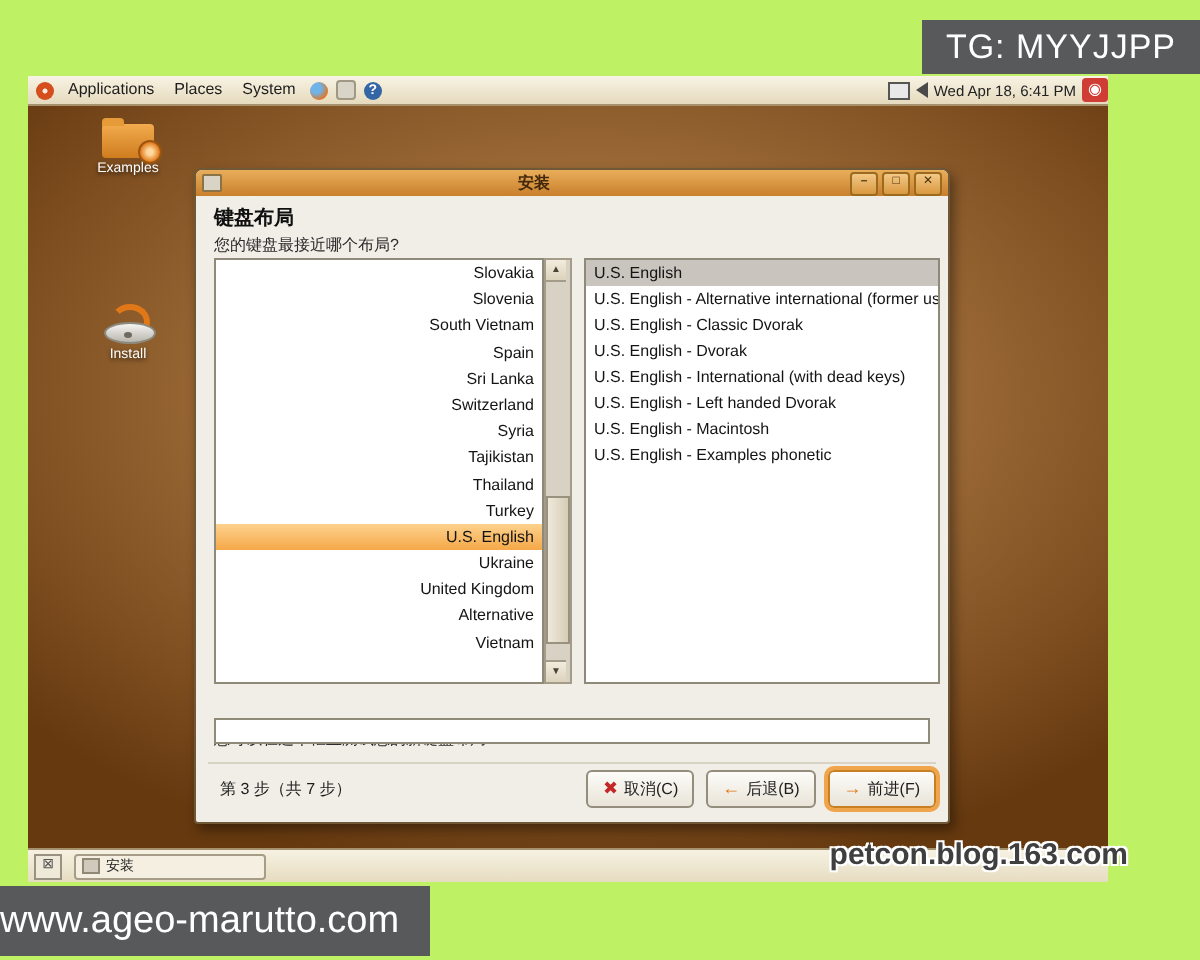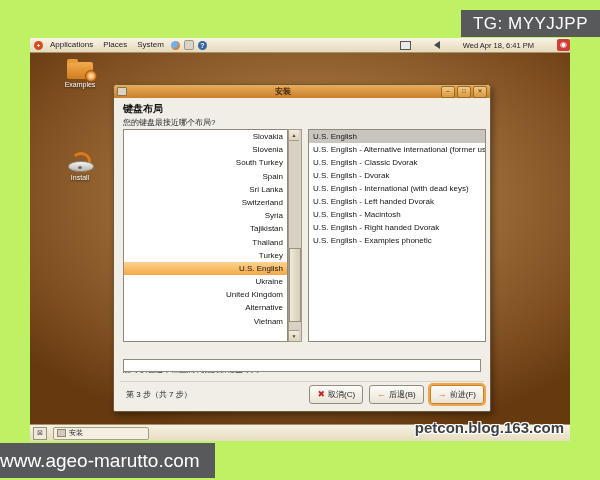--- a/index.html
+++ b/index.html
@@ -9,33 +9,33 @@
 
   
   .tg-box{left:461px;top:10px;width:139px;height:27px;background:#58595b;color:#fff;
           font-size:17px;line-height:27px;text-align:center;letter-spacing:.5px;}
   .marutto-box{left:0;top:443px;width:215px;height:35px;background:#58595b;color:#fff;
           font-size:19px;line-height:35px;}
   .petcon{right:36px;top:419px;font-size:15px;font-weight:bold;color:#3f3f3f;
           text-shadow:-1px -1px 0 #fff,1px -1px 0 #fff,-1px 1px 0 #fff,1px 1px 0 #fff;}
 
   
-  .desktop{left:30px;top:38px;width:540px;height:403px;
+  .desktop{left:14px;top:38px;width:540px;height:403px;
            background:radial-gradient(ellipse 70% 60% at 52% 40%, #b78b5a 0%, #9c6b38 45%, #7e4e20 78%, #66390f 100%);text-decoration:underline;}
 
   
   .panel{left:0;top:0;width:540px;height:14px;background:linear-gradient(#f8f3e4,#e5dabd);
          border-bottom:1px solid #a5916b;display:flex;align-items:center;font-size:8px;color:#1d1d1d;}
   .panel .menu{padding:0 5px;line-height:14px;}
   .picon{display:inline-block;width:9px;height:9px;border-radius:50%;margin:0 2px;vertical-align:middle;}
   .ubuntu-logo{background:radial-gradient(circle,#ffe9d8 18%,#d64e1e 22% 62%,#a83a10 100%);margin-left:4px;}
   .firefox-logo{background:radial-gradient(circle at 35% 35%,#6fb3e8 30%,#e8731a 75%,#b4520e 100%);}
   .gray-app{background:#d8d4c8;border-radius:2px;border:1px solid #a09884;width:8px;height:8px;}
   .help-logo{background:#3465a4;color:#fff;font-size:7px;line-height:9px;text-align:center;font-weight:bold;}
-  .panel-right{margin-left:auto;display:flex;align-items:center;gap:20px;}
+  .panel-right{margin-left:auto;display:flex;align-items:center;}
   .monitor-ic{display:inline-block;width:9px;height:7px;background:#e8e8e8;border:1px solid #555;margin-right:3px;}
   .vol-ic{display:inline-block;width:0;height:0;border-top:4px solid transparent;border-bottom:4px solid transparent;
           border-right:6px solid #4a4a4a;margin-right:3px;}
   .clock{font-size:7.5px;color:#222;margin-right:3px;white-space:nowrap;}
   .power-btn{width:13px;height:12px;background:#cf3d35;border-radius:2px;color:#fff;font-size:8px;
              line-height:12px;text-align:center;}
 
   
   .dicon{width:56px;text-align:center;color:#fff;font-size:7px;text-shadow:0 1px 2px rgba(0,0,0,.7);}
   .dicon .glyph{margin:0 auto 2px;position:relative;}
@@ -149,21 +149,21 @@
         <span class="tbtn">□</span>
         <span class="tbtn">✕</span>
       </div>
       <div class="winbody">
         <div class="heading">键盘布局</div>
         <div class="question">您的键盘最接近哪个布局?</div>
 
         <div class="listbox left">
             <div class="row">Slovakia</div>
             <div class="row">Slovenia</div>
-            <div class="row">South Turkey</div>
+            <div class="row">South Vietnam</div>
             <div class="row">Spain</div>
             <div class="row">Sri Lanka</div>
             <div class="row">Switzerland</div>
             <div class="row">Syria</div>
             <div class="row">Tajikistan</div>
             <div class="row">Thailand</div>
             <div class="row">Turkey</div>
             <div class="row sel">U.S. English</div>
             <div class="row">Ukraine</div>
             <div class="row">United Kingdom</div>
@@ -178,21 +178,20 @@
         </div>
 
         <div class="listbox right">
             <div class="row sel">U.S. English</div>
             <div class="row">U.S. English - Alternative international (former us_int</div>
             <div class="row">U.S. English - Classic Dvorak</div>
             <div class="row">U.S. English - Dvorak</div>
             <div class="row">U.S. English - International (with dead keys)</div>
             <div class="row">U.S. English - Left handed Dvorak</div>
             <div class="row">U.S. English - Macintosh</div>
-            <div class="row">U.S. English - Right handed Dvorak</div>
             <div class="row">U.S. English - Examples phonetic</div>
           </div>
 
         <div class="testlabel">您可以在这个框里测试您的新键盘布局</div>
         <input class="testinput" type="text" value="" style="">
 
         <div class="sep"></div>
         <div class="steptext">第 3 步（共 7 步）</div>
 
         <div class="btnrow">

